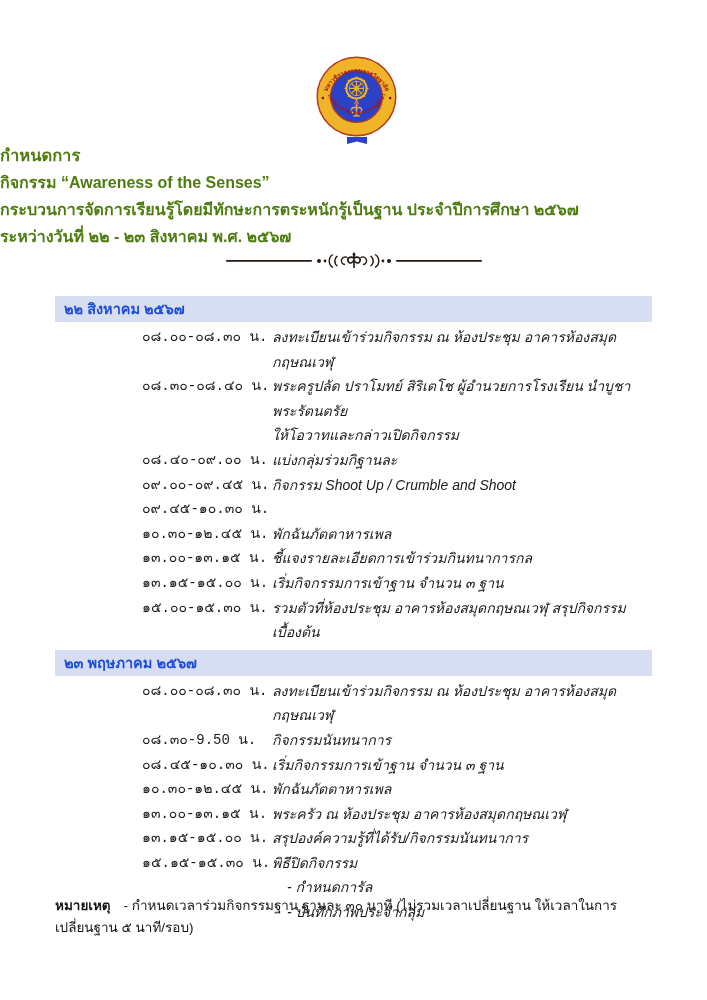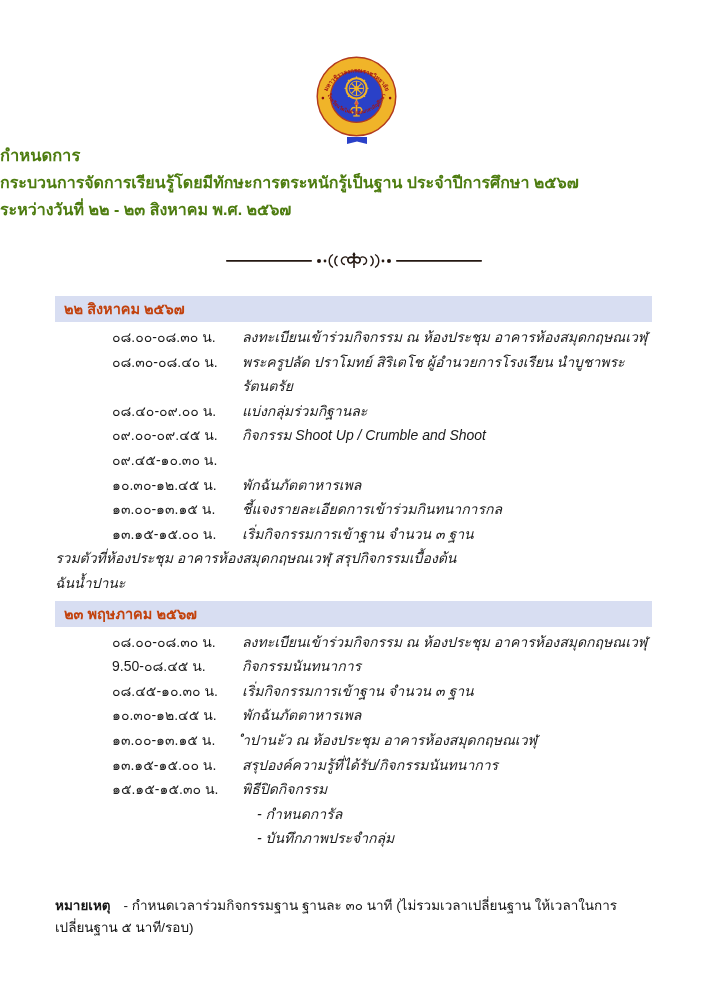--- a/index.html
+++ b/index.html
@@ -17,25 +17,25 @@
   .titles{position:absolute;top:142px;left:0;width:100%;text-align:left;
     font-weight:bold;font-size:16px;line-height:27px;color:#4d7c0f;}
   .titles .t1{font-size:16.5px;}
   
   .divider{position:absolute;top:251px;left:0;width:100%;display:flex;justify-content:center;}
   
   .sections{position:absolute;top:296px;left:55px;width:597px;}
   .section + .section{margin-top:3px;}
   .section-bar{
     background:#d8def2;height:26px;line-height:26px;padding-left:9px;
-    font-weight:bold;font-size:14.5px;color:#c2410c;
+    font-weight:bold;font-size:14.5px;color:#1d4ed8;
   }
   .rows{padding-top:3px;padding-bottom:2px;}
   .row{display:flex;font-size:14px;line-height:24.6px;color:#1a1a1a;}
-  .row .time{width:130px;margin-left:57px;flex:none;white-space:nowrap;}
+  .row .time{width:130px;margin-left:87px;flex:none;white-space:nowrap;font-family:Liberation Mono, monospace;}
   .row .desc{flex:1;font-style:italic;}
   .row .desc .sub{padding-left:15px;}
   
   .footer{position:absolute;top:894px;left:55px;width:600px;font-size:13.5px;color:#161616;}
   .footer .lbl{font-weight:bold;margin-right:13px;}
 </style>
 </head>
 <body>
 
 <div class="page">
@@ -86,20 +86,21 @@
         <textPath href="#arcBot" startOffset="50%" text-anchor="middle">โรงเรียนวัดไผ่ดำ แผนกสามัญศึกษา</textPath>
       </text>
       <circle cx="8.5" cy="52" r="1.6" fill="#8a1111"></circle>
       <circle cx="91.5" cy="52" r="1.6" fill="#8a1111"></circle>
     </svg>
   </div>
   <div class="logo-ribbon"></div>
 
   <div class="titles">
     <div class="t1">กำหนดการ</div>
+    <div>กิจกรรม “Awareness of the Senses”</div>
     <div>กระบวนการจัดการเรียนรู้โดยมีทักษะการตระหนักรู้เป็นฐาน ประจำปีการศึกษา ๒๕๖๗</div>
     <div>ระหว่างวันที่ ๒๒ - ๒๓ สิงหาคม พ.ศ. ๒๕๖๗</div>
   </div>
 
   <div class="divider">
     <svg width="260" height="20" viewBox="0 0 260 20">
       <g fill="#241812" stroke="#241812">
         <rect x="2" y="9" width="86" height="1.7" rx="0.8" stroke="none"></rect>
         <circle cx="95" cy="10" r="2" stroke="none"></circle>
         <circle cx="101" cy="10" r="1.4" stroke="none"></circle>
@@ -134,20 +135,21 @@
           <div class="row">
             <span class="time">๐๘.๐๐-๐๘.๓๐ น.</span>
             <div class="desc">
               <div class="line">ลงทะเบียนเข้าร่วมกิจกรรม ณ ห้องประชุม อาคารห้องสมุดกฤษณเวฬุ</div>
             </div>
           </div>
           <div class="row">
             <span class="time">๐๘.๓๐-๐๘.๔๐ น.</span>
             <div class="desc">
               <div class="line">พระครูปลัด ปราโมทย์  สิริเตโช ผู้อำนวยการโรงเรียน นำบูชาพระรัตนตรัย</div>
+              <div class="line">ให้โอวาทและกล่าวเปิดกิจกรรม</div>
             </div>
           </div>
           <div class="row">
             <span class="time">๐๘.๔๐-๐๙.๐๐ น.</span>
             <div class="desc">
               <div class="line">แบ่งกลุ่มร่วมกิฐานละ</div>
             </div>
           </div>
           <div class="row">
             <span class="time">๐๙.๐๐-๐๙.๔๕ น.</span>
@@ -170,58 +172,58 @@
               <div class="line">ชี้แจงรายละเอียดการเข้าร่วมกินทนาการกล</div>
             </div>
           </div>
           <div class="row">
             <span class="time">๑๓.๑๕-๑๕.๐๐ น.</span>
             <div class="desc">
               <div class="line">เริ่มกิจกรรมการเข้าฐาน จำนวน ๓ ฐาน</div>
             </div>
           </div>
           <div class="row">
+            <span class="time">๑๕.๐๐-๑๕.๓๐ น.</span>
             <div class="desc">
               <div class="line">รวมตัวที่ห้องประชุม อาคารห้องสมุดกฤษณเวฬุ สรุปกิจกรรมเบื้องต้น</div>
-              <div class="line">ฉันน้ำปานะ</div>
             </div>
           </div>
         </div>
       </section>
       <section class="section">
         <div class="section-bar">๒๓ พฤษภาคม ๒๕๖๗</div>
         <div class="rows">
           <div class="row">
             <span class="time">๐๘.๐๐-๐๘.๓๐ น.</span>
             <div class="desc">
               <div class="line">ลงทะเบียนเข้าร่วมกิจกรรม ณ ห้องประชุม อาคารห้องสมุดกฤษณเวฬุ</div>
             </div>
           </div>
           <div class="row">
-            <span class="time">9.50-๐๘.๔๕ น.</span>
+            <span class="time">๐๘.๓๐-9.50 น.</span>
             <div class="desc">
               <div class="line">กิจกรรมนันทนาการ</div>
             </div>
           </div>
           <div class="row">
             <span class="time">๐๘.๔๕-๑๐.๓๐ น.</span>
             <div class="desc">
               <div class="line">เริ่มกิจกรรมการเข้าฐาน จำนวน ๓ ฐาน</div>
             </div>
           </div>
           <div class="row">
             <span class="time">๑๐.๓๐-๑๒.๔๕ น.</span>
             <div class="desc">
               <div class="line">พักฉันภัตตาหารเพล</div>
             </div>
           </div>
           <div class="row">
             <span class="time">๑๓.๐๐-๑๓.๑๕ น.</span>
             <div class="desc">
-              <div class="line">ำปานะัว ณ ห้องประชุม อาคารห้องสมุดกฤษณเวฬุ</div>
+              <div class="line">พระครัว ณ ห้องประชุม อาคารห้องสมุดกฤษณเวฬุ</div>
             </div>
           </div>
           <div class="row">
             <span class="time">๑๓.๑๕-๑๕.๐๐ น.</span>
             <div class="desc">
               <div class="line">สรุปองค์ความรู้ที่ได้รับ/กิจกรรมนันทนาการ</div>
             </div>
           </div>
           <div class="row">
             <span class="time">๑๕.๑๕-๑๕.๓๐ น.</span>

